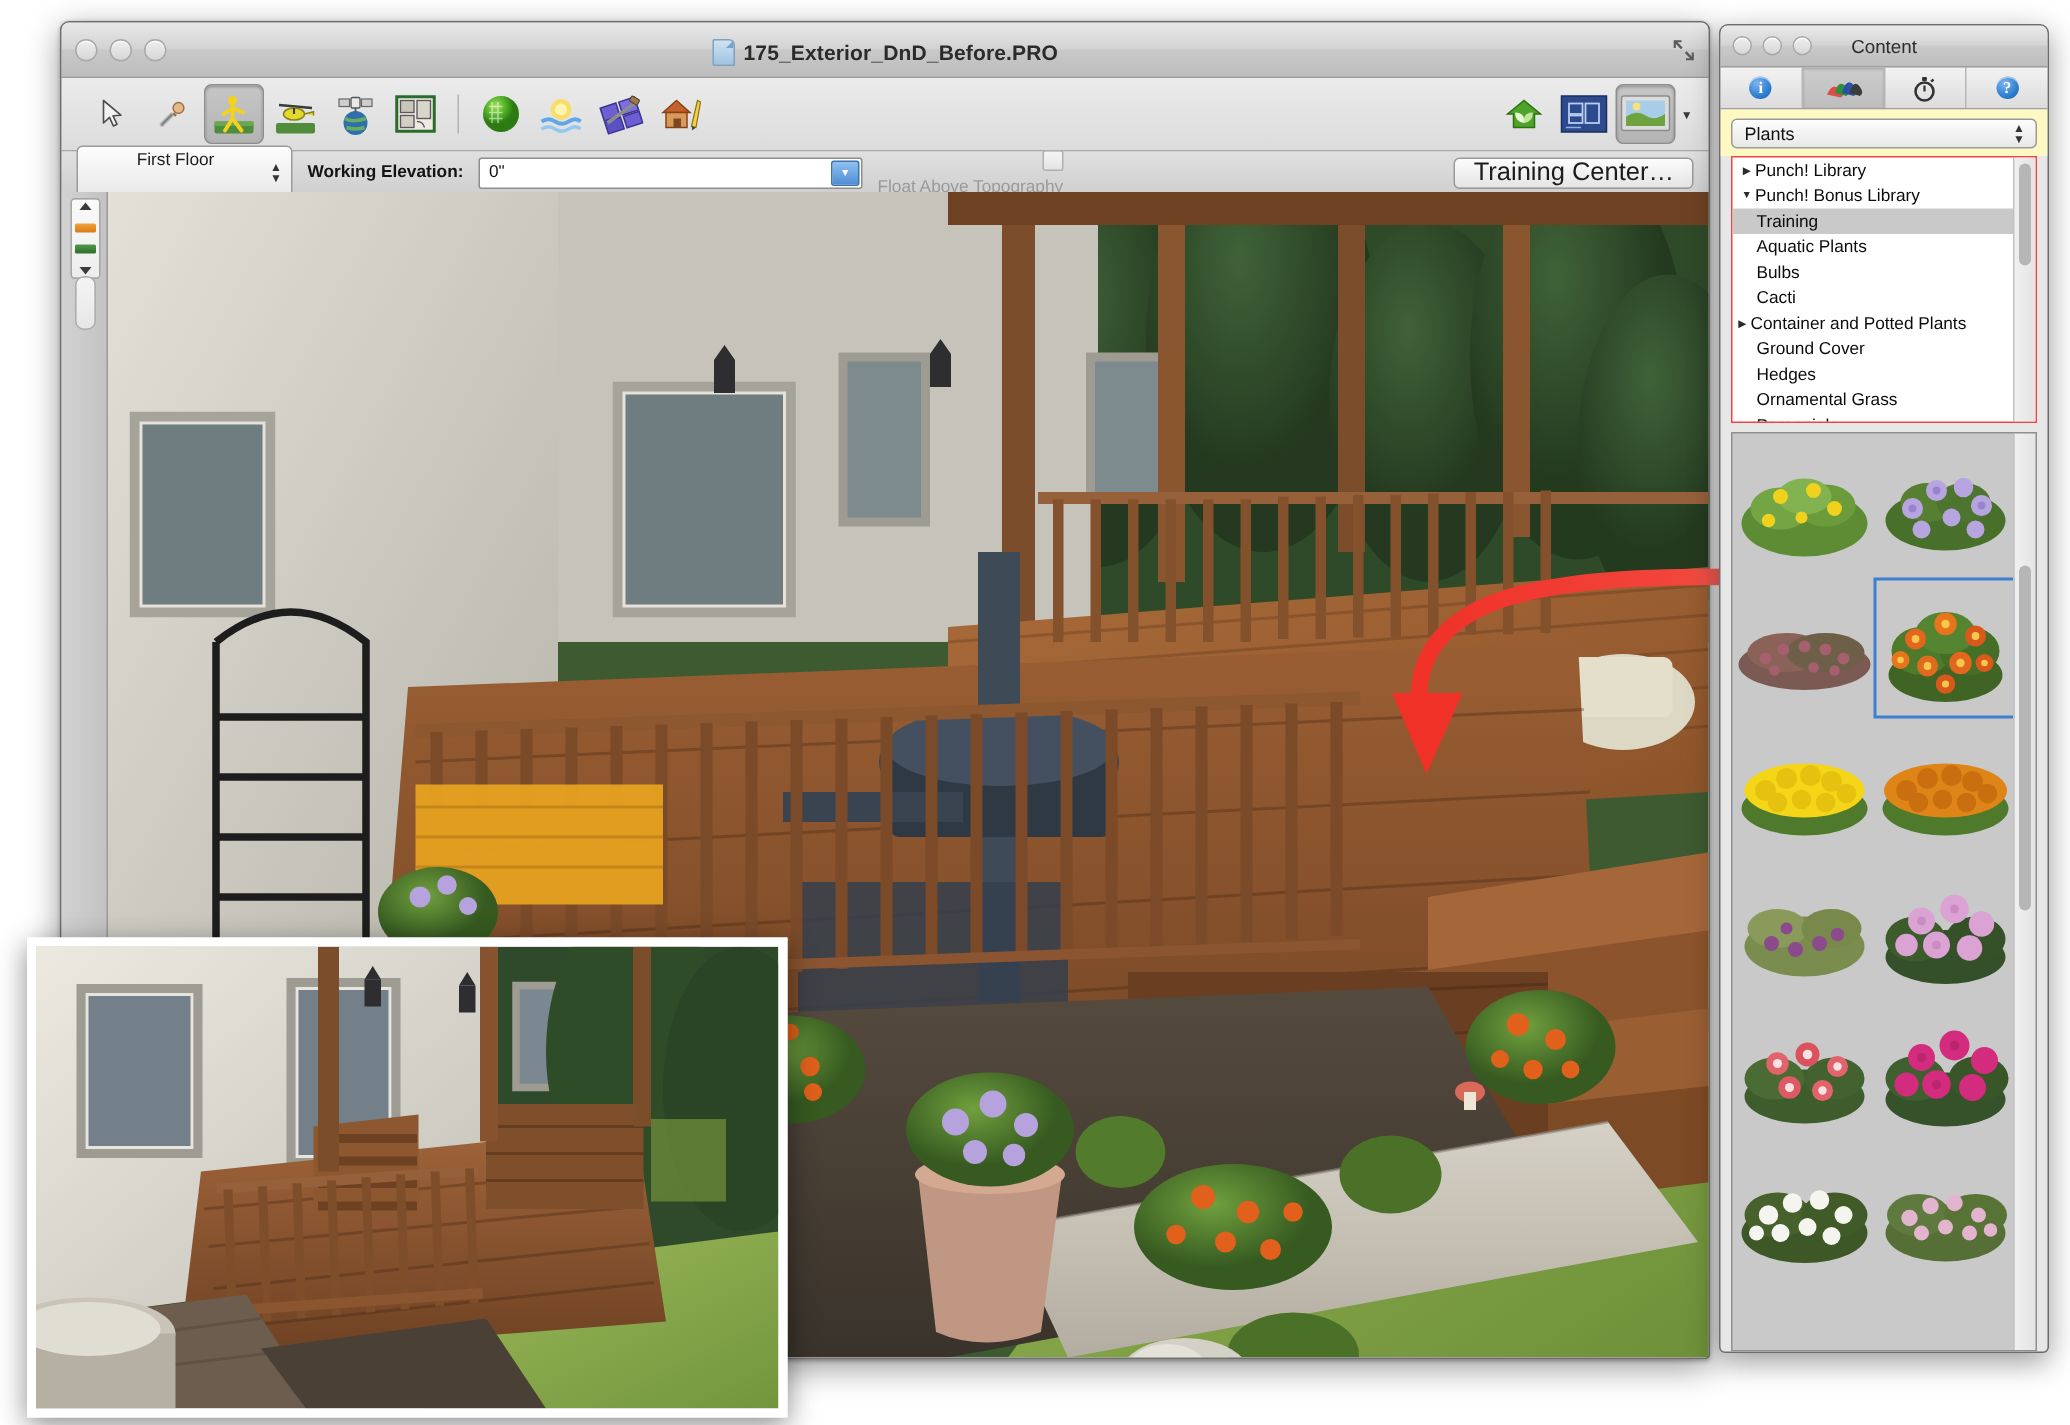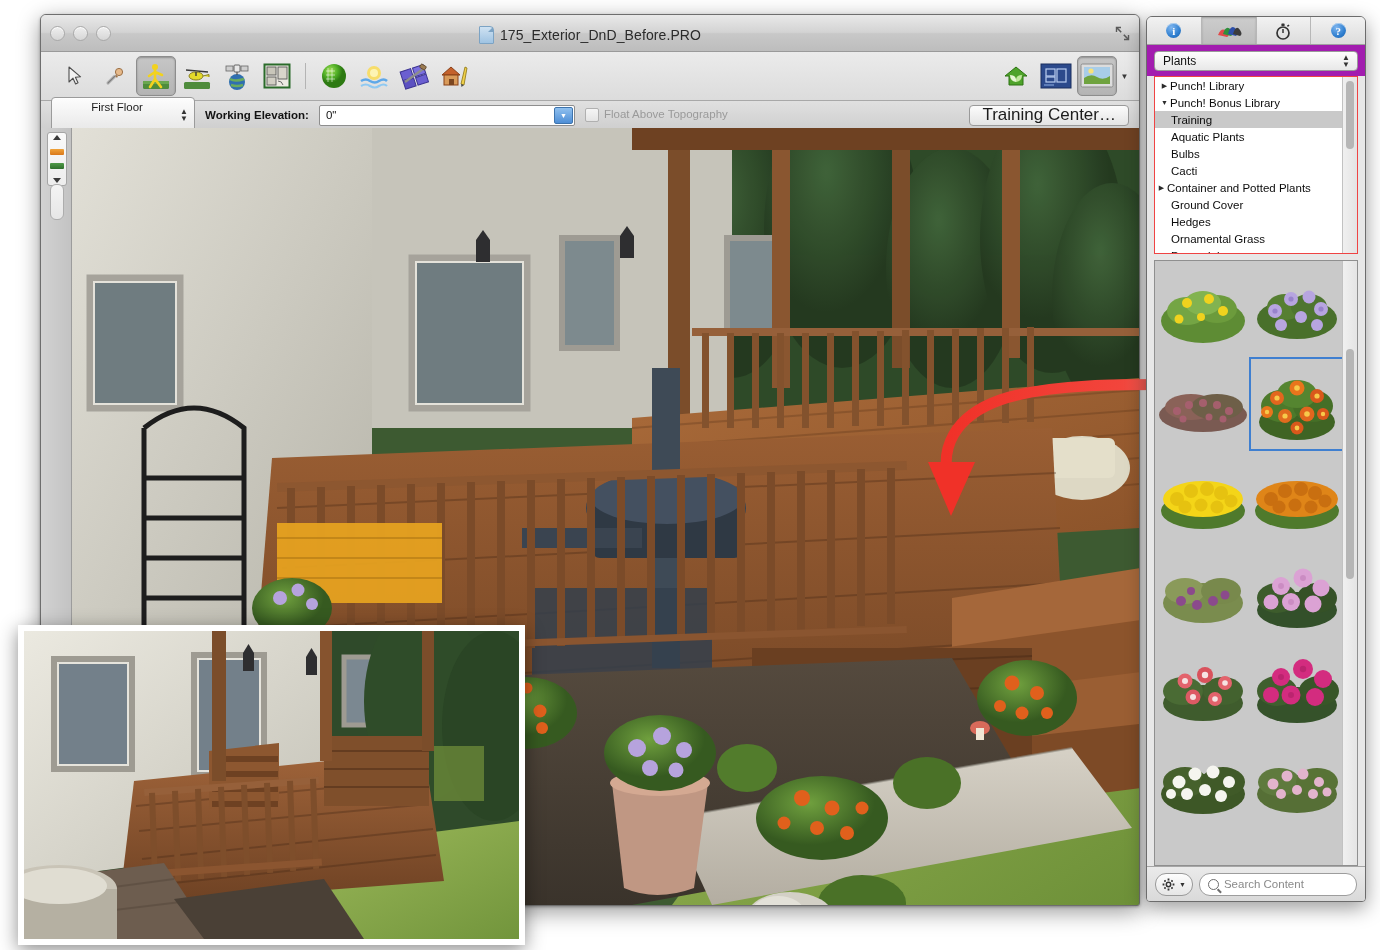--- a/index.html
+++ b/index.html
@@ -31,21 +31,21 @@
   .traffic { display: flex; gap: 8px; margin-left: 9px; }
   .tl {
     width: 13px; height: 13px; border-radius: 50%;
     background: linear-gradient(to bottom, #efefef, #d6d6d6);
     border: 1px solid #a9a9a9;
     box-shadow: inset 0 1px 0 rgba(255,255,255,0.85);
   }
   .title-center {
     position: absolute; left: 0; right: 0; top: 0; height: 40px;
     display: flex; align-items: center; justify-content: center;
-    gap: 6px; pointer-events: none;
+    gap: 6px; pointer-events: none; font-weight: bold;
   }
   .doc-icon {
     width: 13px; height: 16px; background: linear-gradient(to bottom,#cfe2f2,#9fc3e2);
     border: 1px solid #7ca3c4; border-radius: 1px 4px 1px 1px; position: relative;
   }
   .doc-icon::after {
     content: ""; position: absolute; right: 0; top: 0;
     border-width: 0 0 5px 5px; border-style: solid; border-color: transparent transparent #7ca3c4 transparent;
   }
   .title-text { font-size: 14px; color: #2b2b2b; letter-spacing: .1px; }
@@ -102,21 +102,21 @@
     border-radius: 2px; display: flex; align-items: center; position: relative;
     padding-left: 6px; font-size: 11.5px; color: #111;
   }
   .combo .cbtn {
     position: absolute; right: 1px; top: 1px; width: 17px; height: 15px;
     background: linear-gradient(to bottom,#8fc0ef,#4e8ed6);
     border: 1px solid #3e74ad; border-radius: 2px;
     display: flex; align-items: center; justify-content: center;
     color: #fff; font-size: 7px;
   }
-  .chk-wrap { display: flex; align-items: flex-start; gap: 5px; }
+  .chk-wrap { display: flex; align-items: flex-end; gap: 5px; flex-direction: column; }
   .chk {
     width: 12px; height: 12px; border: 1px solid #b0b0b0; border-radius: 2px;
     background: linear-gradient(to bottom,#f5f5f5,#e4e4e4);
   }
   .chk-label { font-size: 11.5px; color: #9a9a9a; }
   .train-btn {
     position: absolute; right: 10px;
     height: 19px; padding: 0 12px;
     background: linear-gradient(to bottom,#fcfcfc,#e4e4e4);
     border: 1px solid #9a9a9a; border-radius: 4px;
@@ -195,21 +195,21 @@
   }
   .cw-tab:last-child { border-right: none; }
   .cw-tab.sel { background: linear-gradient(to bottom,#cdcdcd,#bdbdbd); box-shadow: inset 0 1px 2px rgba(0,0,0,.22); }
   .badge-i, .badge-q {
     width: 15px; height: 15px; border-radius: 50%;
     background: radial-gradient(circle at 36% 30%, #7fb6ef 0%, #2f7fd0 60%, #1b5fa8 100%);
     color: #fff; font-size: 11px; font-weight: bold; font-family: "Liberation Serif", serif;
     display:flex; align-items:center; justify-content:center;
     box-shadow: inset 0 1px 0 rgba(255,255,255,.5);
   }
-  .cw-popup-row { padding: 6px 7px 5px 7px; background: #a21caf; }
+  .cw-popup-row { padding: 6px 7px 5px 7px; background: #fef9c3; }
   .cw-popup {
     height: 20px; width: 100%; box-sizing: border-box;
     background: linear-gradient(to bottom,#fdfdfd,#e8e8e8);
     border: 1px solid #9a9a9a; border-radius: 4px;
     display:flex; align-items:center; padding-left: 8px; position: relative;
     font-size: 12px; color:#111;
   }
   .cw-popup .arrows { position:absolute; right:7px; top:50%; transform:translateY(-50%);
                       font-size:8px; line-height:7px; color:#333; text-align:center; }
 
@@ -818,20 +818,28 @@
         <stop offset="42%" stop-color="#f2453c" stop-opacity="1"></stop>
         <stop offset="100%" stop-color="#f03128" stop-opacity="1"></stop>
       </linearGradient>
     </defs>
     <path d="M1250 385 C 1150 385, 1060 380, 1000 400 C 955 416, 938 448, 950 485" fill="none" stroke="url(#arrowFade)" stroke-width="11" stroke-linecap="round"></path>
     <path d="M928 462 L975 462 L951 516 Z" fill="#f03128"></path>
   </svg>
 
   <div class="content-window">
 
+    <div class="cw-title">
+      <div class="traffic">
+        <div class="tl"></div>
+        <div class="tl"></div>
+        <div class="tl"></div>
+      </div>
+      <div class="cw-title-text">Content</div>
+    </div>
 
     <div class="cw-tabs">
       <div class="cw-tab">
         <div class="badge-i">i</div>
       </div>
       <div class="cw-tab sel">
         <svg width="26" height="16" viewBox="0 0 26 16" aria-hidden="true">
           <path d="M2 12 q4 -9 9 -3 q3 4 0 5 Z" fill="#e24a4a"></path>
           <path d="M7 11 q3 -10 8 -4 q3 4 0 6 Z" fill="#2f8f3c"></path>
           <path d="M12 11 q3 -11 8 -5 q3 5 0 7 Z" fill="#2d4fa8"></path>
@@ -1134,31 +1142,15 @@
             </g>
           </svg>
         </div>
 
       </div>
       <div class="sbar">
         <div class="sthumb" style="top:88px;height:230px;"></div>
       </div>
     </div>
 
-    <div class="cw-bottom">
-      <div class="gear-btn">
-        <svg width="13" height="13" viewBox="0 0 13 13" aria-hidden="true">
-          <circle cx="6.5" cy="6.5" r="2.2" fill="none" stroke="#333" stroke-width="1.5"></circle>
-          <g stroke="#333" stroke-width="1.8">
-            <path d="M6.5 0.6 L6.5 2.4 M6.5 10.6 L6.5 12.4 M0.6 6.5 L2.4 6.5 M10.6 6.5 L12.4 6.5"></path>
-            <path d="M2.4 2.4 L3.6 3.6 M9.4 9.4 L10.6 10.6 M10.6 2.4 L9.4 3.6 M3.6 9.4 L2.4 10.6"></path>
-          </g>
-        </svg>
-        <span style="font-size:7px;">▼</span>
-      </div>
-      <div class="search-field">
-        <span class="mag"></span>
-        <span>Search Content</span>
-      </div>
-    </div>
   </div>
 
 </div>
 
 </body></html>

